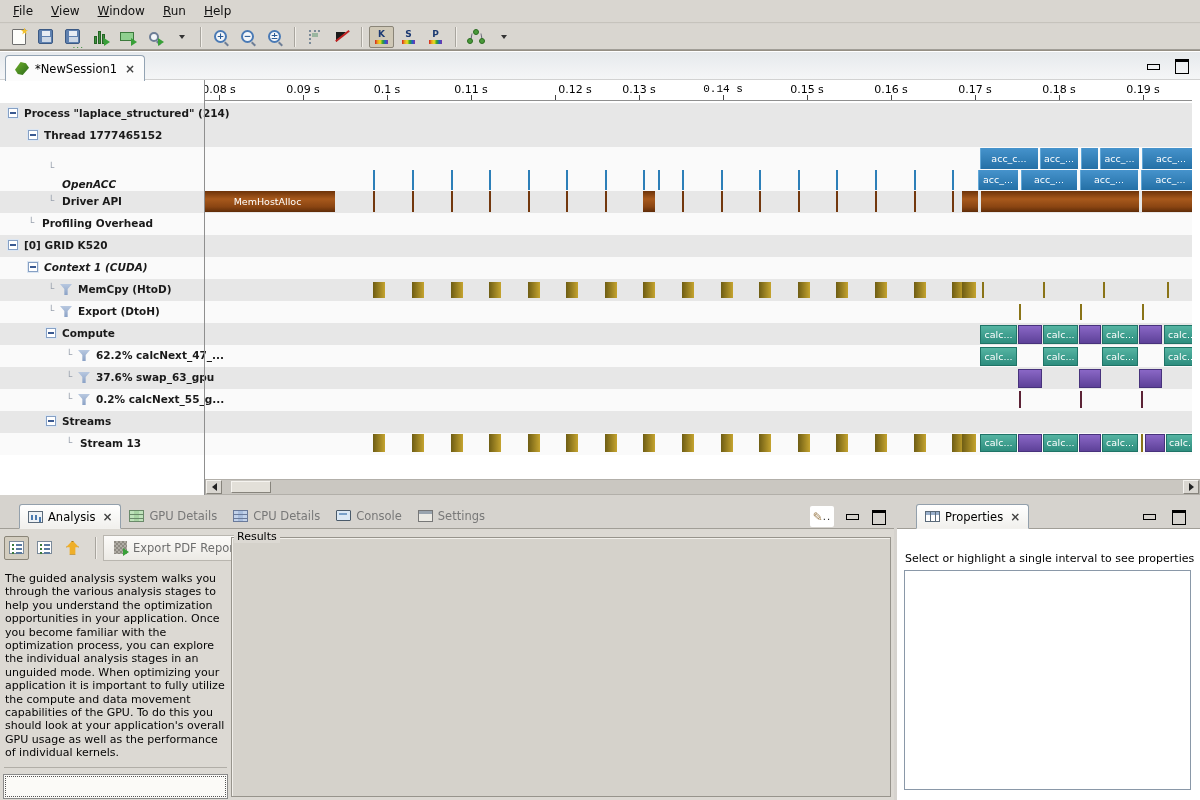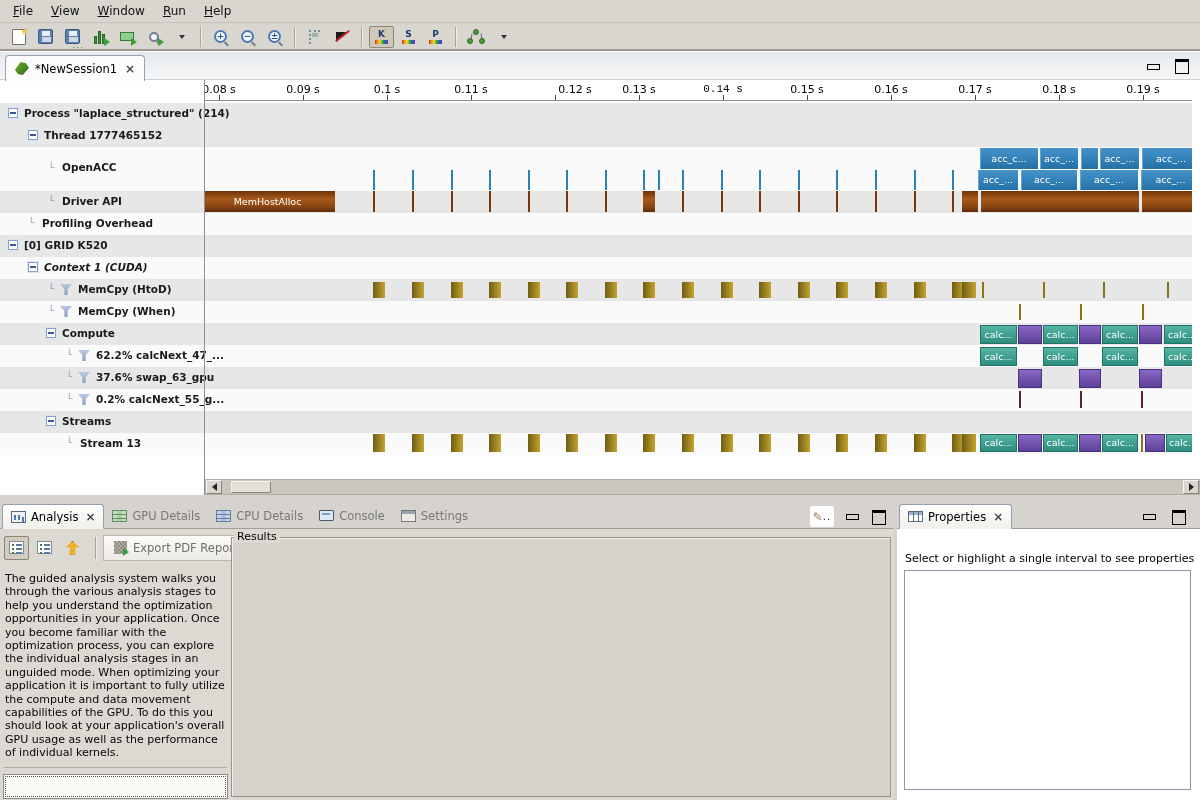--- a/index.html
+++ b/index.html
@@ -84,21 +84,21 @@
 
   .hscroll{position:absolute;left:205px;top:428px;width:995px;height:16px;background:#cac7c1;border:1px solid #b2afa9;display:flex}
   .hs-btn{width:16px;height:14px;background:#d9d6d0;border:1px solid;border-color:#f4f2ee #87847c #87847c #f4f2ee;display:flex;align-items:center;justify-content:center;flex:0 0 auto}
   .hs-left-arrow{width:0;height:0;border-right:5px solid #222;border-top:4px solid transparent;border-bottom:4px solid transparent}
   .hs-right-arrow{width:0;height:0;border-left:5px solid #222;border-top:4px solid transparent;border-bottom:4px solid transparent}
   .hs-thumb{position:absolute;left:25px;top:1px;width:40px;height:12px;background:#e3e0d9;border:1px solid;border-color:#f6f4f0 #87847c #87847c #f6f4f0}
   .hs-rbtn{position:absolute;right:0;top:0}
 
   
   .panel-left{position:absolute;left:0;top:503px;width:894px;height:297px;background:#dcd9d3}
-  .ptabs{position:absolute;top:0;left:0;right:0;height:26px;background:#d6d3ce;border-bottom:1px solid #a19e97;display:flex;align-items:flex-end;padding-left:2px}
+  .ptabs{position:absolute;top:0;left:0;right:0;height:26px;background:#d6d3ce;border-bottom:1px solid #a19e97;display:flex;align-items:flex-end;padding-left:19px}
   .tab{display:inline-flex;align-items:center;gap:5px;padding:0 8px;height:25px;font-size:11.5px;color:#787878;cursor:default}
   .tab.active{background:linear-gradient(#ffffff,#f1f0ed);border:1px solid #93a0ac;border-bottom:1px solid #f2f1ee;border-radius:3px 3px 0 0;color:#000;margin-bottom:-1px}
   .ti{display:inline-block}
   .ti-analysis{width:15px;height:12px;background:#eef2f6;border:1px solid #5a6a7a;position:relative}
   .ti-analysis:before{content:"";position:absolute;left:2px;bottom:2px;width:2px;height:5px;background:#4a7ab0;box-shadow:4px 0 0 #4a7ab0,8px 2px 0 #4a7ab0}
   .ti-grid{width:15px;height:12px;border:1px solid #6a8a6a;background:linear-gradient(90deg,#bfe2bb 33%,#a8d4a4 33%,#a8d4a4 66%,#bfe2bb 66%),#bfe2bb;position:relative}
   .ti-grid:before{content:"";position:absolute;left:0;top:3px;right:0;height:1px;background:#6a8a6a;box-shadow:0 4px 0 #6a8a6a}
   .ti-grid.blue{border-color:#6a7a9a;background:linear-gradient(90deg,#c2d2ea 33%,#a9bede 33%,#a9bede 66%,#c2d2ea 66%),#c2d2ea}
   .ti-grid.blue:before{background:#6a7a9a;box-shadow:0 4px 0 #6a7a9a}
   .ti-console{width:15px;height:11px;border:1px solid #4a5a6a;background:#dce8f4;position:relative;border-radius:1px}
@@ -271,41 +271,41 @@
       </div>
     <div>
         <div class="row-stripe" style="top: 52px; height: 22px; background: rgb(231, 231, 231);"></div>
         <span class="exp" style="left: 8px; top: 57px;"></span>
         <span class="tree-label" style="left: 24px; top: 56px;">Process "laplace_structured" (214)</span>
         <div class="row-stripe" style="top: 74px; height: 22px; background: rgb(231, 231, 231);"></div>
         <span class="exp" style="left: 28px; top: 79px;"></span>
         <span class="tree-label" style="left: 44px; top: 78px;">Thread 1777465152</span>
         <div class="row-stripe" style="top: 96px; height: 44px; background: rgb(250, 250, 250);"></div>
         <span class="lconn" style="left: 48px; top: 111px;">└</span>
-        <span class="tree-label" style="left: 62px; top: 110px;">OpenACC</span>
+        <span class="tree-label" style="left: 62px; top: 127px; font-style: italic;">OpenACC</span>
         <div class="row-stripe" style="top: 140px; height: 22px; background: rgb(231, 231, 231);"></div>
         <span class="lconn" style="left: 48px; top: 144px;">└</span>
         <span class="tree-label" style="left: 62px; top: 144px;">Driver API</span>
         <div class="row-stripe" style="top: 162px; height: 22px; background: rgb(250, 250, 250);"></div>
         <span class="lconn" style="left: 28px; top: 166px;">└</span>
         <span class="tree-label" style="left: 42px; top: 166px;">Profiling Overhead</span>
         <div class="row-stripe" style="top: 184px; height: 22px; background: rgb(231, 231, 231);"></div>
         <span class="exp" style="left: 8px; top: 189px;"></span>
         <span class="tree-label" style="left: 24px; top: 188px;">[0] GRID K520</span>
         <div class="row-stripe" style="top: 206px; height: 22px; background: rgb(250, 250, 250);"></div>
         <span class="exp" style="left: 28px; top: 211px;"></span>
         <span class="tree-label" style="left: 44px; top: 210px; font-style: italic;">Context 1 (CUDA)</span>
         <div class="row-stripe" style="top: 228px; height: 22px; background: rgb(231, 231, 231);"></div>
         <span class="lconn" style="left: 48px; top: 232px;">└</span>
         <span class="funnel" style="left: 60px; top: 233px;"></span>
         <span class="tree-label" style="left: 78px; top: 232px;">MemCpy (HtoD)</span>
         <div class="row-stripe" style="top: 250px; height: 22px; background: rgb(250, 250, 250);"></div>
         <span class="lconn" style="left: 48px; top: 254px;">└</span>
         <span class="funnel" style="left: 60px; top: 255px;"></span>
-        <span class="tree-label" style="left: 78px; top: 254px;">MemCpy (When)</span>
+        <span class="tree-label" style="left: 78px; top: 254px;">Export (DtoH)</span>
         <div class="row-stripe" style="top: 272px; height: 22px; background: rgb(231, 231, 231);"></div>
         <span class="exp" style="left: 46px; top: 277px;"></span>
         <span class="tree-label" style="left: 62px; top: 276px;">Compute</span>
         <div class="row-stripe" style="top: 294px; height: 22px; background: rgb(250, 250, 250);"></div>
         <span class="lconn" style="left: 66px; top: 298px;">└</span>
         <span class="funnel" style="left: 78px; top: 299px;"></span>
         <span class="tree-label" style="left: 96px; top: 298px;">62.2% calcNext_47_...</span>
         <div class="row-stripe" style="top: 316px; height: 22px; background: rgb(231, 231, 231);"></div>
         <span class="lconn" style="left: 66px; top: 320px;">└</span>
         <span class="funnel" style="left: 78px; top: 321px;"></span>

